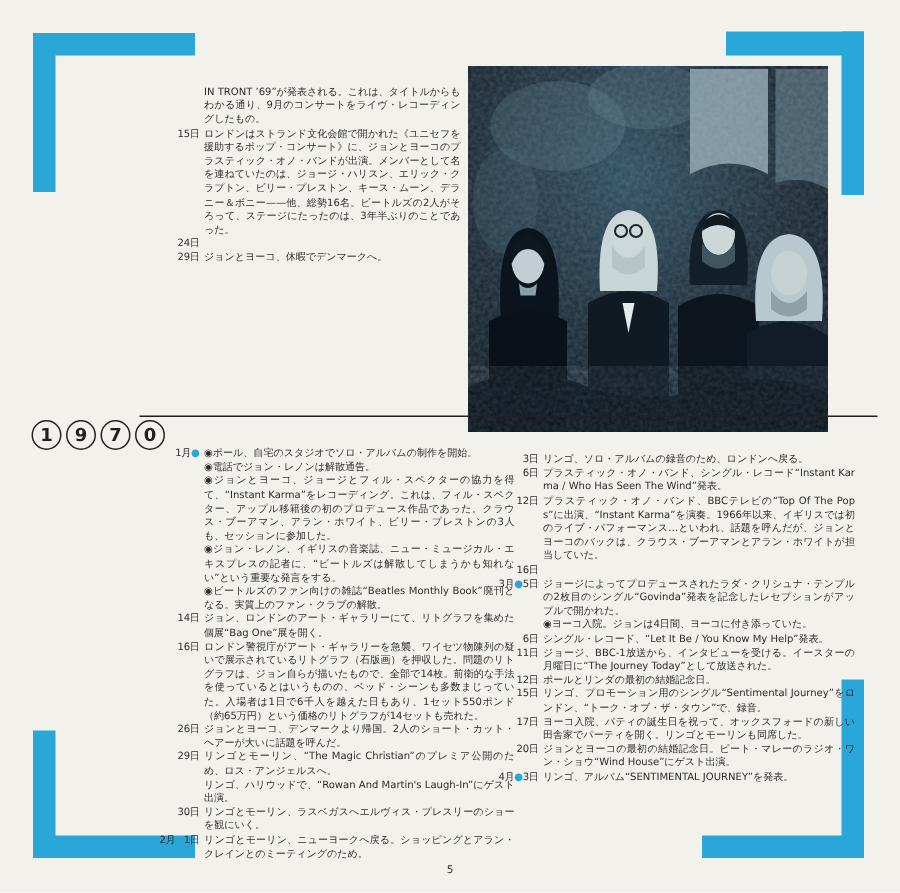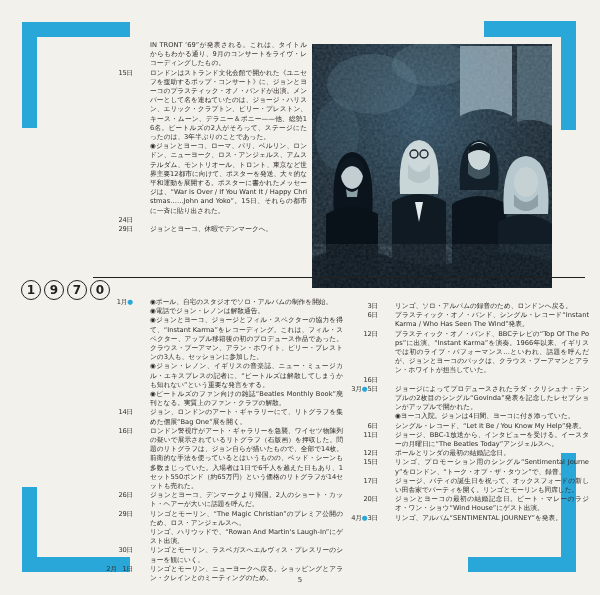--- a/index.html
+++ b/index.html
@@ -18,25 +18,25 @@
   .bl-v{left:22px; top:487px; width:15px; height:85px;}
   .bl-h{left:22px; top:557px; width:108px; height:15px;}
   .br-v{left:561px; top:453px; width:15px; height:119px;}
   .br-h{left:468px; top:557px; width:108px; height:15px;}
 
   
   .photo{position:absolute; left:312px; top:44px; width:240px; height:244px; display:block;}
 
   
   .section{position:absolute; font-size:6.7px; line-height:9.2px;}
-  .sec-intro{left:95px; top:41px;  width:212px;}
+  .sec-intro{left:95px; top:57px;  width:212px;}
   .sec-left {left:95px; top:298px; width:248px;}
-  .sec-right{left:345px; top:302px; width:244px;}
+  .sec-right{left:326px; top:302px; width:244px;}
   .entry{display:flex; align-items:flex-start;}
-  .entry .label{flex:0 0 38px; width:38px; text-align:right; padding-right:17px; white-space:nowrap; letter-spacing:-0.2px;}
+  .entry .label{flex:0 0 38px; width:38px; text-align:right; padding-right:3px; white-space:nowrap; letter-spacing:-0.2px;}
   .sec-right .entry .label{flex:0 0 33px; width:33px;}
   .entry .text{flex:1; text-align:justify; white-space:pre-line; word-break:break-all;}
   .entry .dot{color:#2aa7d9;}
 
   
   .rule{position:absolute; left:93px; top:277px; width:492px; height:1px; background:#23211f;}
   .year-badge{position:absolute; left:21px; top:280px; display:flex; gap:3px;}
   .year-badge .yd{
     width:18px; height:18px; border:1.6px solid #23211f; border-radius:50%;
     display:flex; align-items:center; justify-content:center;
@@ -122,24 +122,20 @@
   <div class="section sec-intro">
       <div class="entry">
         <div class="label"></div>
         <div class="text">IN TRONT ’69”が発表される。これは、タイトルからもわかる通り、9月のコンサートをライヴ・レコーディングしたもの。</div>
       </div>
       <div class="entry">
         <div class="label">15日</div>
         <div class="text">ロンドンはストランド文化会館で開かれた《ユニセフを援助するポップ・コンサート》に、ジョンとヨーコのプラスティック・オノ・バンドが出演。メンバーとして名を連ねていたのは、ジョージ・ハリスン、エリック・クラプトン、ビリー・プレストン、キース・ムーン、デラニー＆ボニー——他、総勢16名。ビートルズの2人がそろって、ステージにたったのは、3年半ぶりのことであった。</div>
       </div>
       <div class="entry">
-        <div class="label"></div>
-        <div class="text">◉ジョンとヨーコ、ローマ、パリ、ベルリン、ロンドン、ニューヨーク、ロス・アンジェルス、アムステルダム、モントリオール、トロント、東京など世界主要12都市に向けて、ポスターを発送、大々的な平和運動を展開する。ポスターに書かれたメッセージは、“War is Over / If You Want It / Happy Christmas……John and Yoko”。15日、それらの都市に一斉に貼り出された。</div>
-      </div>
-      <div class="entry">
         <div class="label">24日</div>
       </div>
       <div class="entry">
         <div class="label">29日</div>
         <div class="text">ジョンとヨーコ、休暇でデンマークへ。</div>
       </div>
     </div>
 
   <div class="rule"></div>
   <div class="year-badge">
@@ -204,33 +200,33 @@
         <div class="label">3月<span class="dot">●</span>5日</div>
         <div class="text">ジョージによってプロデュースされたラダ・クリシュナ・テンプルの2枚目のシングル“Govinda”発表を記念したレセプションがアップルで開かれた。
 ◉ヨーコ入院。ジョンは4日間、ヨーコに付き添っていた。</div>
       </div>
       <div class="entry">
         <div class="label">6日</div>
         <div class="text">シングル・レコード、“Let It Be / You Know My Help”発表。</div>
       </div>
       <div class="entry">
         <div class="label">11日</div>
-        <div class="text">ジョージ、BBC-1放送から、インタビューを受ける。イースターの月曜日に“The Beatles Today”アンジェルスへ。</div>
+        <div class="text">ジョージ、BBC-1放送から、インタビューを受ける。イースターの月曜日に“The Journey Today”として放送された。</div>
       </div>
       <div class="entry">
         <div class="label">12日</div>
         <div class="text">ポールとリンダの最初の結婚記念日。</div>
       </div>
       <div class="entry">
         <div class="label">15日</div>
         <div class="text">リンゴ、プロモーション用のシングル“Sentimental Journey”をロンドン、“トーク・オブ・ザ・タウン”で、録音。</div>
       </div>
       <div class="entry">
         <div class="label">17日</div>
-        <div class="text">ジョージ、パティの誕生日を祝って、オックスフォードの新しい田舎家でパーティを開く。リンゴとモーリンも同席した。</div>
+        <div class="text">ヨーコ入院、パティの誕生日を祝って、オックスフォードの新しい田舎家でパーティを開く。リンゴとモーリンも同席した。</div>
       </div>
       <div class="entry">
         <div class="label">20日</div>
         <div class="text">ジョンとヨーコの最初の結婚記念日。ピート・マレーのラジオ・ワン・ショウ“Wind House”にゲスト出演。</div>
       </div>
       <div class="entry">
         <div class="label">4月<span class="dot">●</span>3日</div>
         <div class="text">リンゴ、アルバム“SENTIMENTAL JOURNEY”を発表。</div>
       </div>
     </div>

